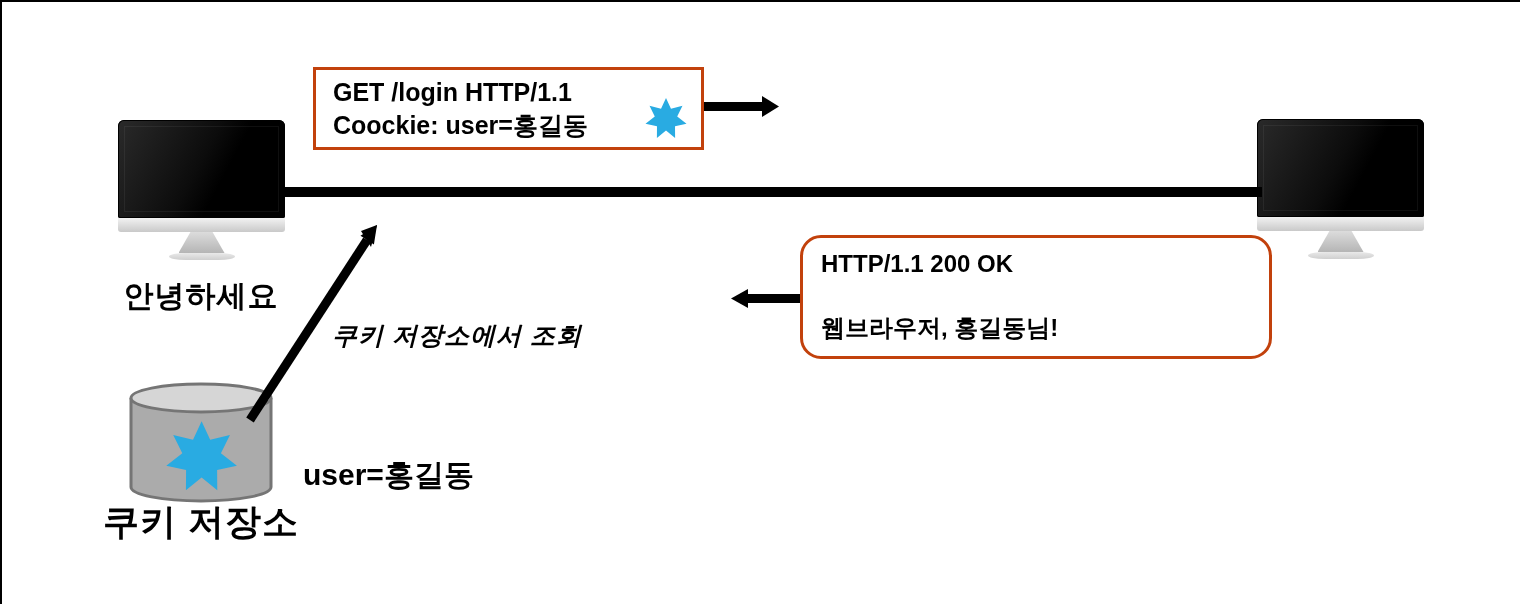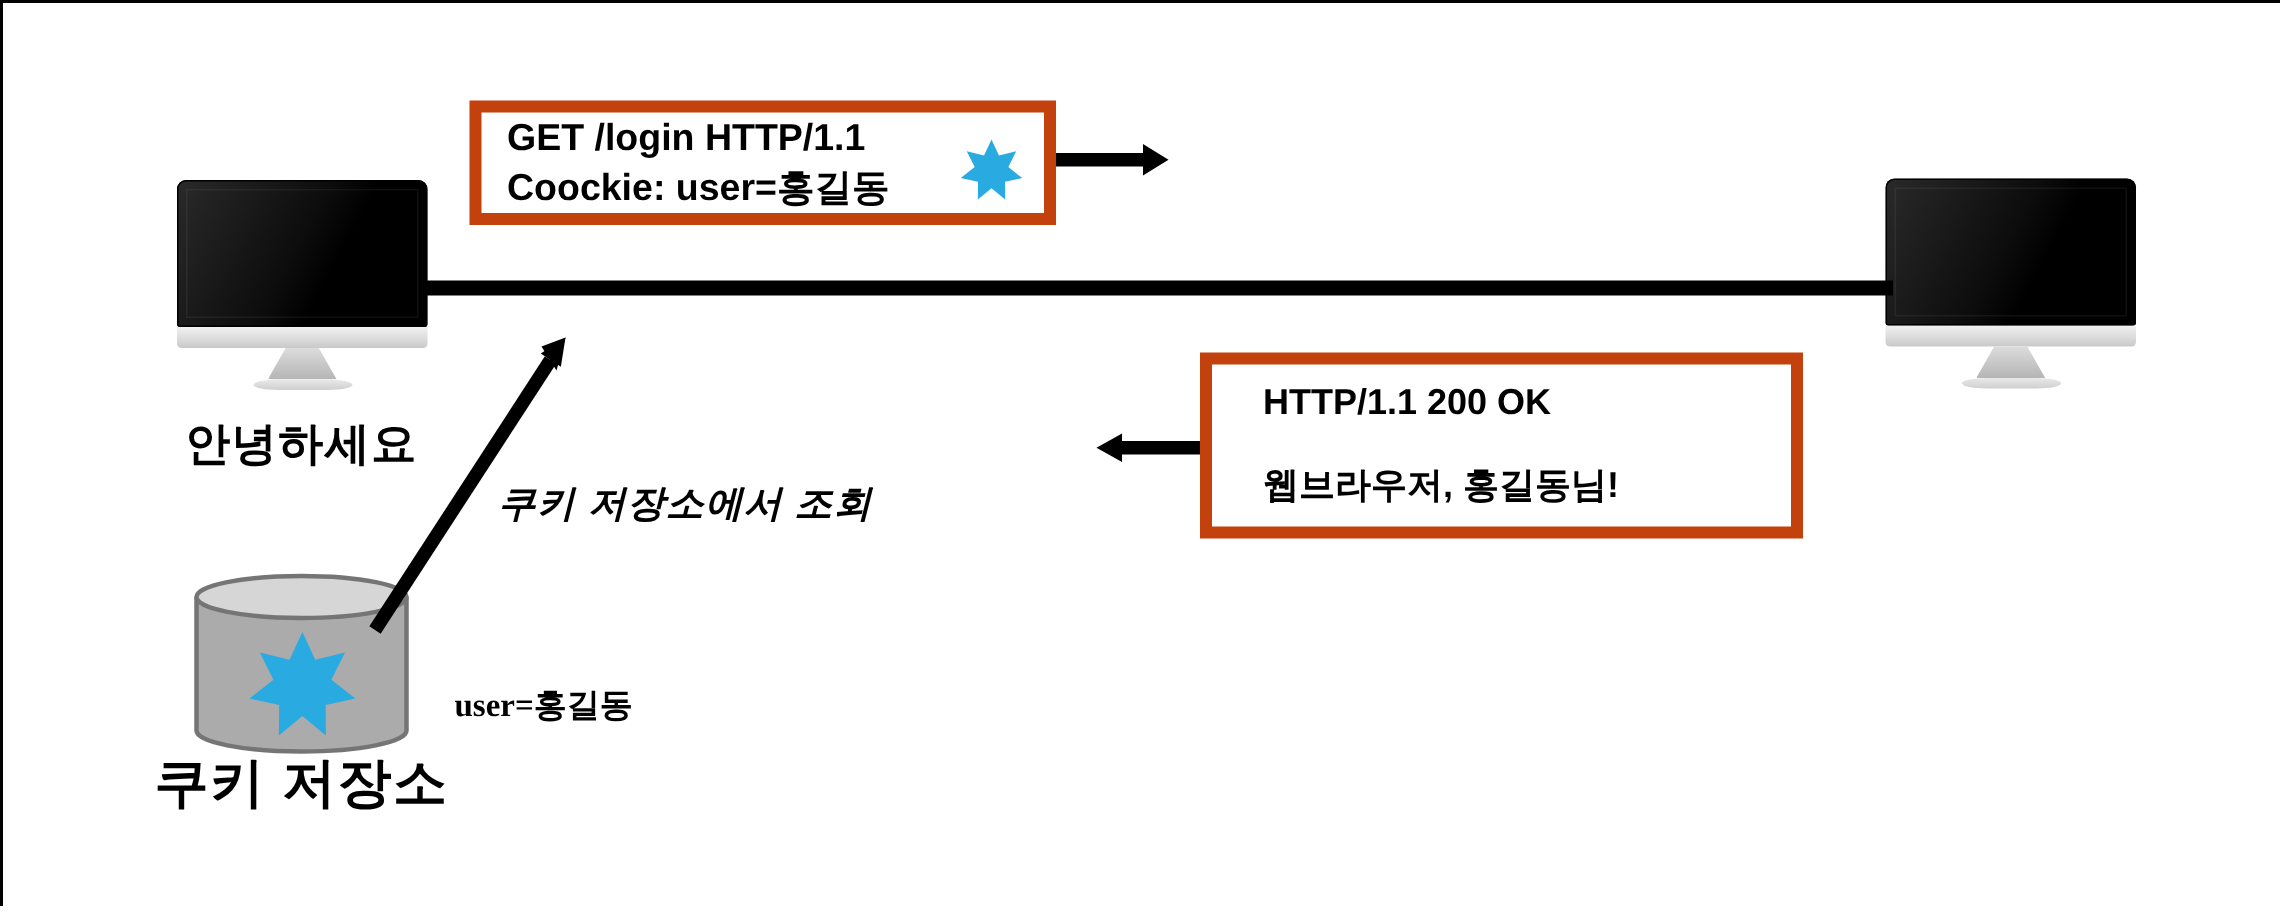--- a/index.html
+++ b/index.html
@@ -39,44 +39,45 @@
     border-radius:50% / 100%;
   }
 
   .node-label {
     position:absolute; font-size:30px; font-weight:bold; text-align:center;
     letter-spacing:1px; white-space:nowrap; z-index:4;
   }
 
   
   .msg-box {
-    position:absolute; background:#ffffff; border:8px solid #c2410c; z-index:4;
+    position:absolute; background:#ffffff; border:3px solid #c2410c; z-index:4;
     display:flex; flex-direction:column; font-weight:bold; white-space:nowrap;
   }
   .box-request {
     left:313px; top:67px; width:391px; height:83px;
     padding:5px 14px 5px 17px; font-size:25px; line-height:1.32;
     justify-content:center;
   }
   .box-response {
-    left:800px; top:235px; width:402px; height:124px;
-    padding:12px 34px; font-size:24px;
+    left:800px; top:235px; width:472px; height:124px;
+    padding:12px 18px; font-size:24px;
     justify-content:space-between;
+    border-radius:21px;
   }
   .cookie-star-req { position:absolute; right:12px; bottom:5px; }
 
   
   .overlay { position:absolute; left:0; top:0; z-index:3; pointer-events:none; }
 
   
   .cylinder { position:absolute; left:126px; top:380px; z-index:2; }
 
   .free-label { position:absolute; font-weight:bold; white-space:nowrap; z-index:4; }
   .label-cookie-store { left:103px; top:498px; width:200px; font-size:36px; text-align:left; letter-spacing:1px; }
-  .label-cookie-value { left:303px; top:455px; font-size:22px;font-family:Liberation Serif, serif; }
+  .label-cookie-value { left:303px; top:455px; font-size:30px; }
   .label-lookup { left:332px; top:319px; font-size:25px; letter-spacing:1px;font-style:italic; }
 </style>
 </head>
 <body>
 
 <div class="canvas">
 
   <div class="edge-top"></div>
   <div class="edge-left"></div>
 

